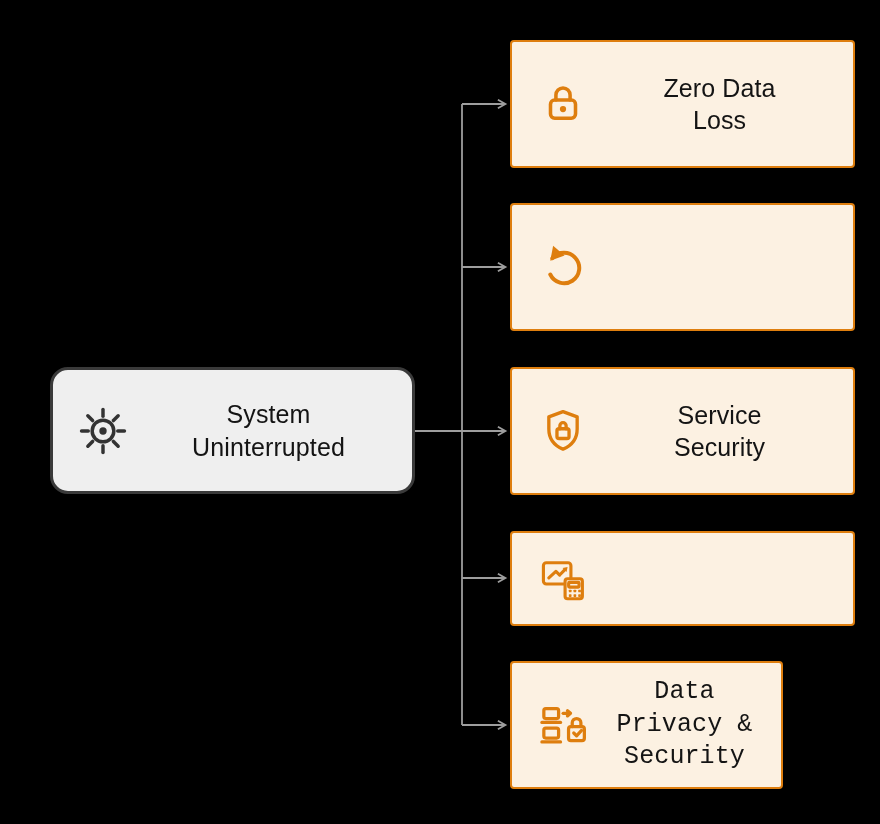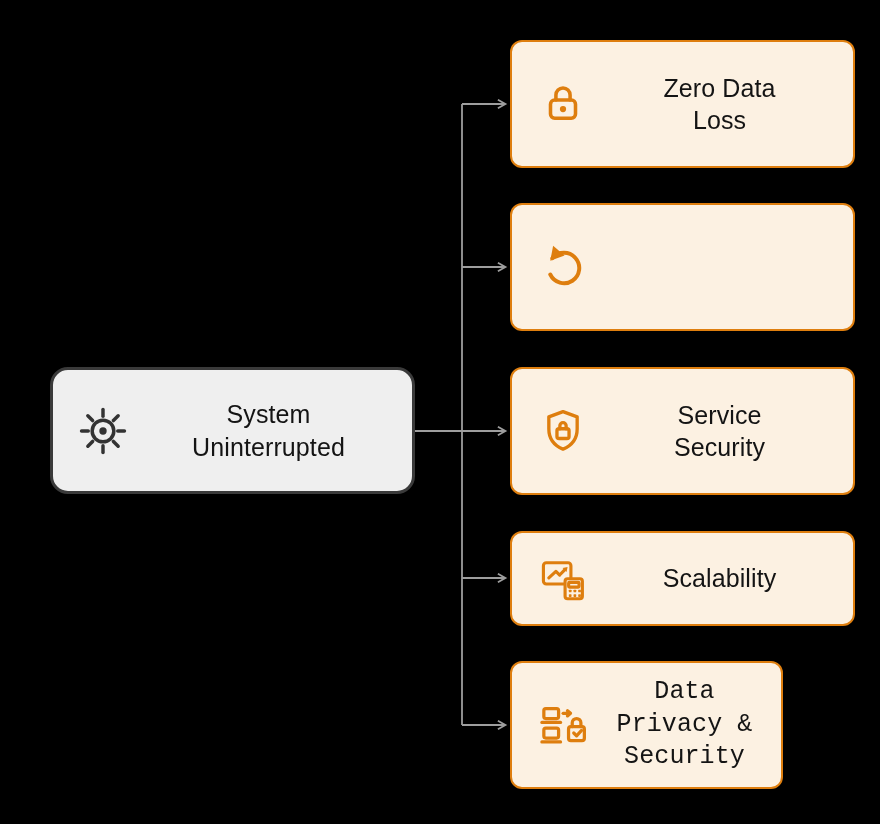--- a/index.html
+++ b/index.html
@@ -8,21 +8,21 @@
   }
   * { margin:0; padding:0; box-sizing:border-box; }
   html, body { width:880px; height:824px; }
   body { background:var(--bg); font-family:"Liberation Sans", sans-serif; position:relative; overflow:hidden; }
 
   .connectors { position:absolute; left:0; top:0; width:880px; height:824px; }
   .connectors .line { stroke:var(--connector); stroke-width:1.8; fill:none; }
   .connectors .head { stroke:var(--connector); stroke-width:1.8; fill:none; }
 
   .node { position:absolute; display:flex; align-items:center; }
-  .leaf { background:var(--node-fill); border:2.5px solid var(--accent); border-radius:12px; padding:0 16px 0 26px; gap:14px; }
+  .leaf { background:var(--node-fill); border:2.5px solid var(--accent); border-radius:4px; padding:0 16px 0 26px; gap:14px; }
   .root { background:var(--root-fill); border:3px solid var(--root-border); border-radius:18px; padding:0 14px 0 24px; gap:10px; }
   .label { flex:1; text-align:center; font-size:25px; line-height:1.3; color:var(--text); white-space:pre-line; letter-spacing:.1px; }
   .icon { flex:0 0 auto; display:flex; }
   .icon svg { display:block; }
 
   .stroke-accent { stroke:var(--accent); }
   .stroke-dark { stroke:var(--icon-dark); }
   .fill-accent { fill:var(--accent); stroke:none; }
   .fill-dark { fill:var(--icon-dark); stroke:none; }
   .fill-node { fill:var(--node-fill); }
@@ -110,21 +110,20 @@
       <rect class="fill-node" x="13" y="11.9" width="8.3" height="9.6" rx="1.2"></rect>
       <rect x="14.7" y="13.6" width="5" height="2.3" rx="0.4"></rect>
       <rect class="fill-accent" x="14.8" y="17.1" width="1.3" height="1.3" rx="0.3"></rect>
       <rect class="fill-accent" x="17.05" y="17.1" width="1.3" height="1.3" rx="0.3"></rect>
       <rect class="fill-accent" x="19.3" y="17.1" width="1.3" height="1.3" rx="0.3"></rect>
       <rect class="fill-accent" x="14.8" y="19.3" width="1.3" height="1.3" rx="0.3"></rect>
       <rect class="fill-accent" x="17.05" y="19.3" width="1.3" height="1.3" rx="0.3"></rect>
       <rect class="fill-accent" x="19.3" y="19.3" width="1.3" height="1.3" rx="0.3"></rect>
     </svg>
   </span>
-  <span class="label">Scalability</span>
 </div>
 
 <div class="node leaf" style="left:510px; top:661px; width:273px; height:128px;font-family:Liberation Mono, monospace;">
   <span class="icon">
     <svg width="52" height="52" viewBox="0 0 24 24" fill="none" class="stroke-accent" stroke-width="1.5" stroke-linecap="round" stroke-linejoin="round">
       <rect x="2.7" y="4.4" width="6.8" height="4.6" rx="0.9"></rect>
       <path d="M1.8 10.8 h8.6"></path>
       <rect x="2.7" y="13.4" width="6.8" height="4.6" rx="0.9"></rect>
       <path d="M1.8 19.8 h8.6"></path>
       <path d="M11.6 6.6 h3.1"></path>

